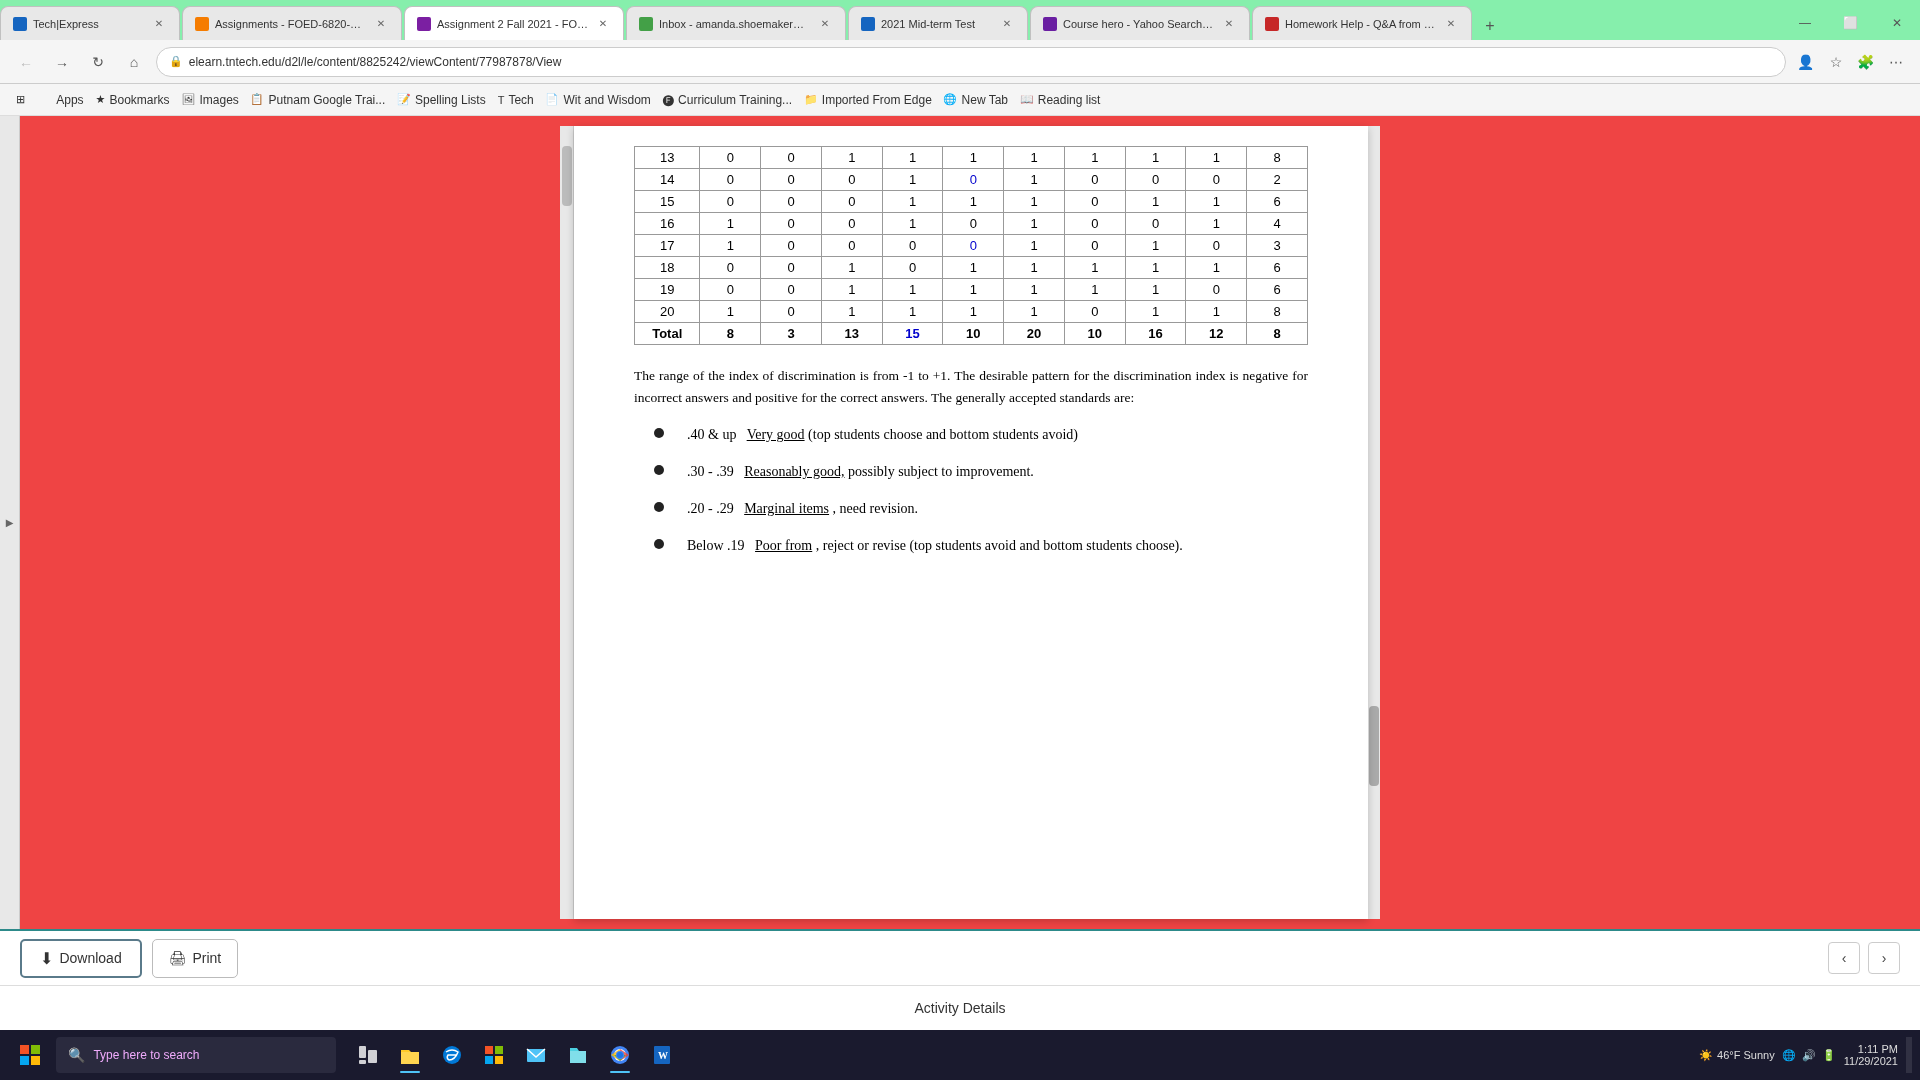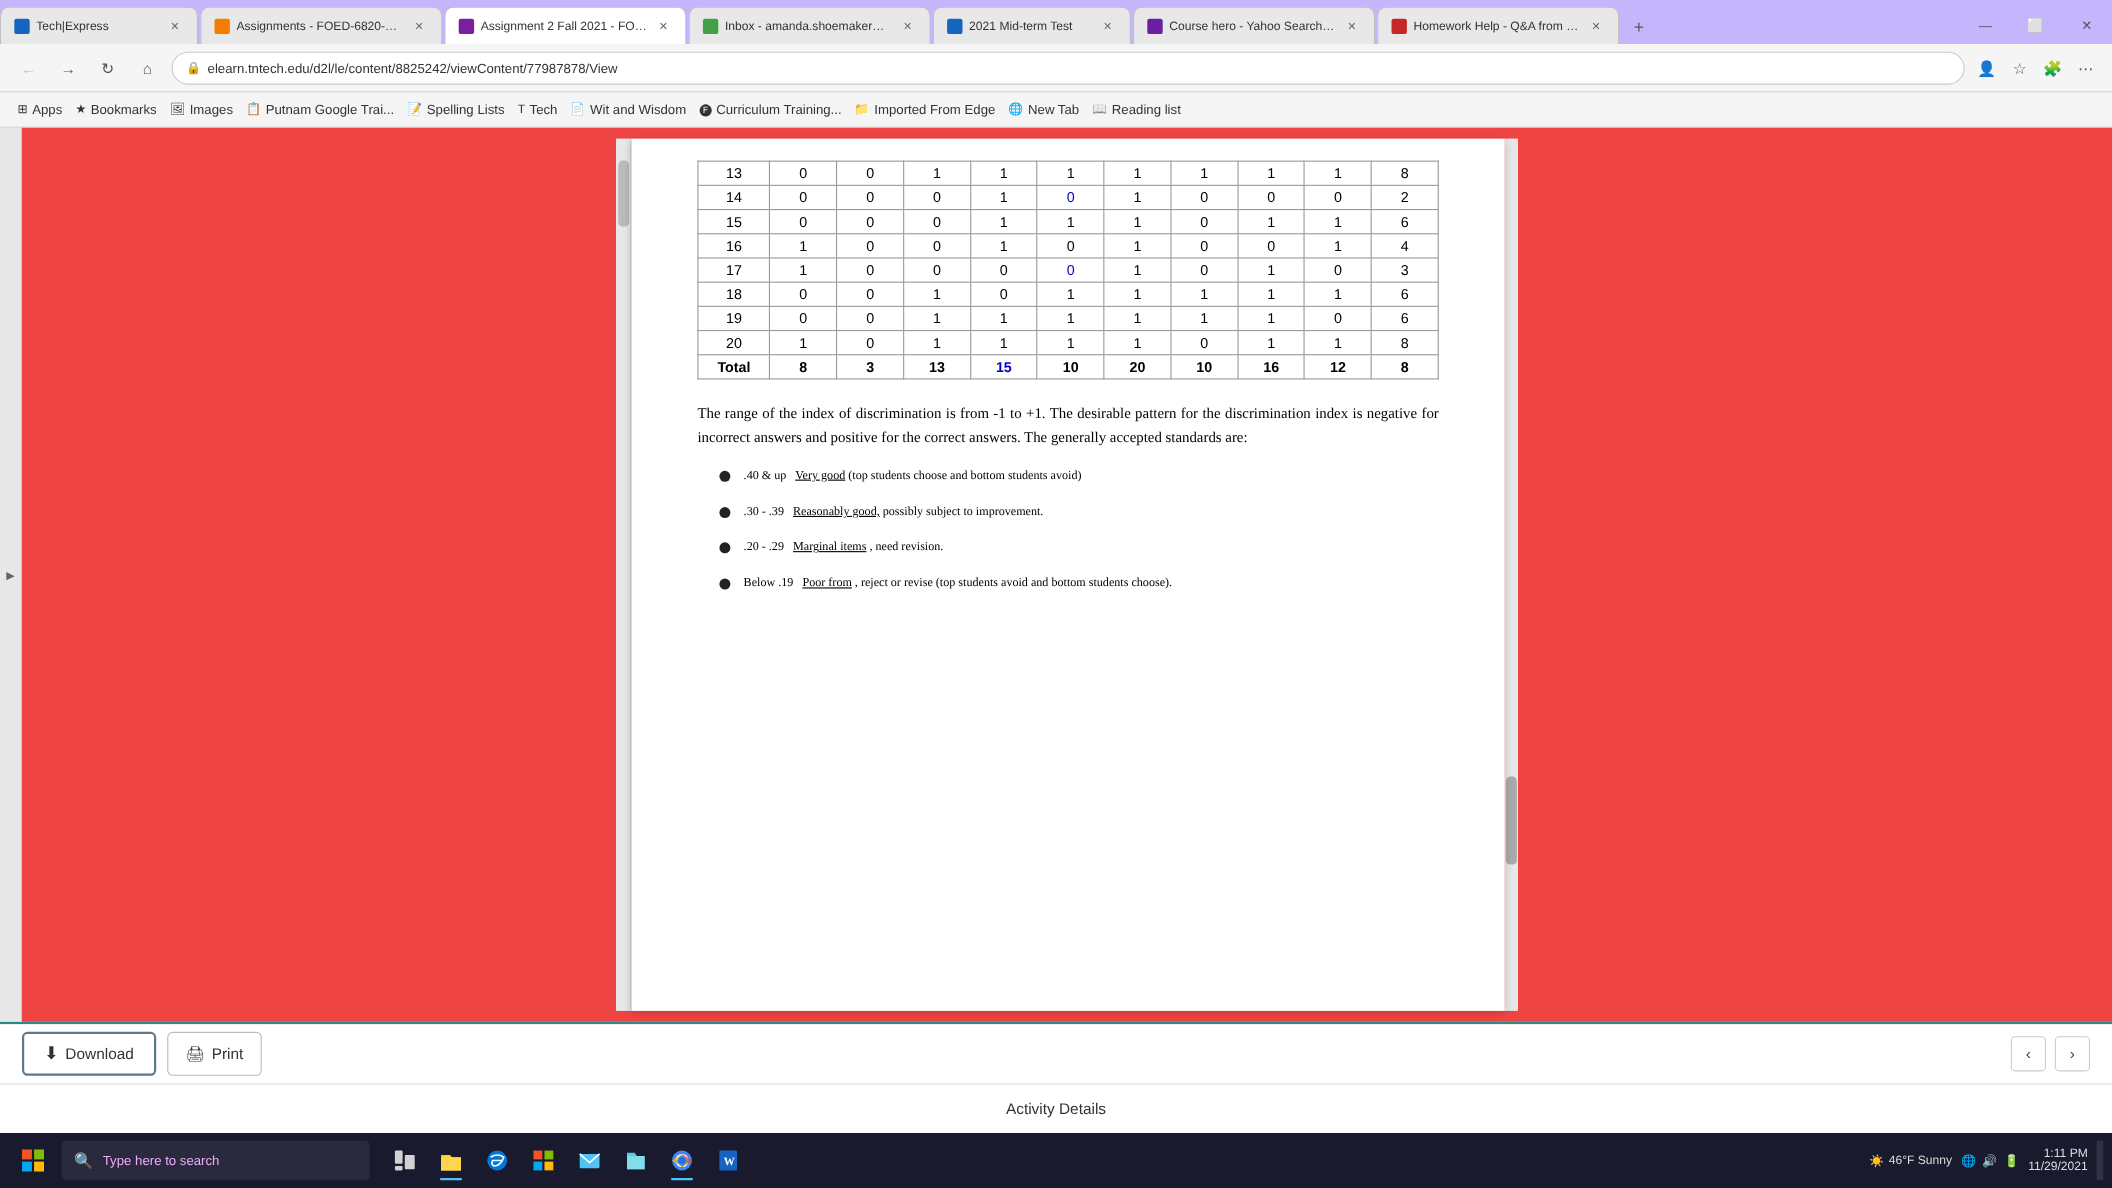--- a/index.html
+++ b/index.html
@@ -2,21 +2,21 @@
 <html><head>
   <meta charset="utf-8">
   <style>
     * { margin: 0; padding: 0; box-sizing: border-box; }
     body { font-family: 'Segoe UI', Arial, sans-serif; background: #f0f0f0; width: 1920px; height: 1080px; overflow: hidden; position: relative; }
 
     
     .browser-chrome { background: #e8e8e8; width: 100%; }
 
     
-    .tab-bar { display: flex; align-items: flex-end; background: #c4b5fd; height: 40px; padding-top: 6px; }
+    .tab-bar { display: flex; align-items: flex-end; background: #86efac; height: 40px; padding-top: 6px; }
     .tab { display: flex; align-items: center; height: 34px; padding: 0 12px; border-radius: 8px 8px 0 0; font-size: 12px; min-width: 180px; max-width: 220px; background: #e8e8e8; border: 1px solid #c0c0c0; border-bottom: none; color: #333; cursor: pointer; gap: 6px; position: relative; }
     .tab.active { background: #ffffff; z-index: 2; }
     .tab-favicon { width: 14px; height: 14px; border-radius: 2px; flex-shrink: 0; }
     .tab-title { white-space: nowrap; overflow: hidden; text-overflow: ellipsis; flex: 1; font-size: 11px; }
     .tab-close { width: 16px; height: 16px; border-radius: 50%; display: flex; align-items: center; justify-content: center; font-size: 10px; color: #666; flex-shrink: 0; }
     .tab-new { width: 28px; height: 28px; display: flex; align-items: center; justify-content: center; font-size: 16px; color: #555; margin-left: 4px; cursor: pointer; }
 
     
     .address-bar { display: flex; align-items: center; background: #f5f5f5; height: 44px; padding: 0 12px; gap: 8px; border-bottom: 1px solid #ccc; }
     .nav-btn { width: 28px; height: 28px; border-radius: 50%; display: flex; align-items: center; justify-content: center; color: #555; font-size: 14px; cursor: pointer; }
@@ -34,21 +34,21 @@
     
     .data-table { border-collapse: collapse; width: 100%; margin-bottom: 20px; font-size: 13px; }
     .data-table td, .data-table th { border: 1px solid #999; text-align: center; padding: 3px 6px; min-width: 40px; }
     .data-table .row-header { text-align: center; font-weight: normal; }
     .data-table .highlight { color: #0000cc; }
     .data-table .total-row td { font-weight: bold; }
 
     
     .text-paragraph { font-size: 13.5px; line-height: 1.6; text-align: justify; font-family: 'Times New Roman', Times, serif; margin-bottom: 16px; }
     .bullet-list { list-style: none; padding-left: 20px; margin-top: 12px; }
-    .bullet-list li { display: flex; align-items: flex-start; gap: 12px; margin-bottom: 16px; font-family: 'Times New Roman', Times, serif; font-size: 11px; line-height: 1.5; }
+    .bullet-list li { display: flex; align-items: flex-start; gap: 23px; margin-bottom: 16px; font-family: 'Times New Roman', Times, serif; font-size: 14px; line-height: 1.5; }
     .bullet-dot { width: 10px; height: 10px; border-radius: 50%; background: #222; flex-shrink: 0; margin-top: 4px; }
     .underline { text-decoration: underline; }
 
     
     .bottom-toolbar { width: 100%; background: white; border-top: 2px solid #2d8a8a; display: flex; align-items: center; justify-content: space-between; padding: 10px 20px; height: 56px; }
     .toolbar-left { display: flex; gap: 10px; }
     .btn-download { display: flex; align-items: center; gap: 6px; padding: 8px 18px; border: 2px solid #5a7a8a; border-radius: 5px; background: white; color: #333; font-size: 14px; font-weight: 500; cursor: pointer; }
     .btn-print { display: flex; align-items: center; gap: 6px; padding: 8px 16px; border: 1px solid #bbb; border-radius: 5px; background: white; color: #333; font-size: 14px; cursor: pointer; }
     .toolbar-right { display: flex; gap: 8px; }
     .nav-arrow { width: 32px; height: 32px; border: 1px solid #ccc; border-radius: 4px; display: flex; align-items: center; justify-content: center; cursor: pointer; font-size: 14px; color: #444; }
@@ -144,21 +144,21 @@
       <div class="toolbar-icon">☆</div>
       <div class="toolbar-icon">🧩</div>
       <div class="toolbar-icon">⋯</div>
     </div>
   </div>
 
   <div class="bookmarks-bar">
     <div id="bookmarks-container" style="display:flex; align-items:center; gap:4px;">
         <div class="bookmark-item">
           <span style="font-size:11px;">⊞</span>
-          <span style="font-size:12px;">Apps</span>
+          <span style="font-size:12px;margin-left:27px;">Apps</span>
         </div>
         <div class="bookmark-item">
           <span style="font-size:11px;">★</span>
           <span style="font-size:12px;">Bookmarks</span>
         </div>
         <div class="bookmark-item">
           <span style="font-size:11px;">🖼</span>
           <span style="font-size:12px;">Images</span>
         </div>
         <div class="bookmark-item">

